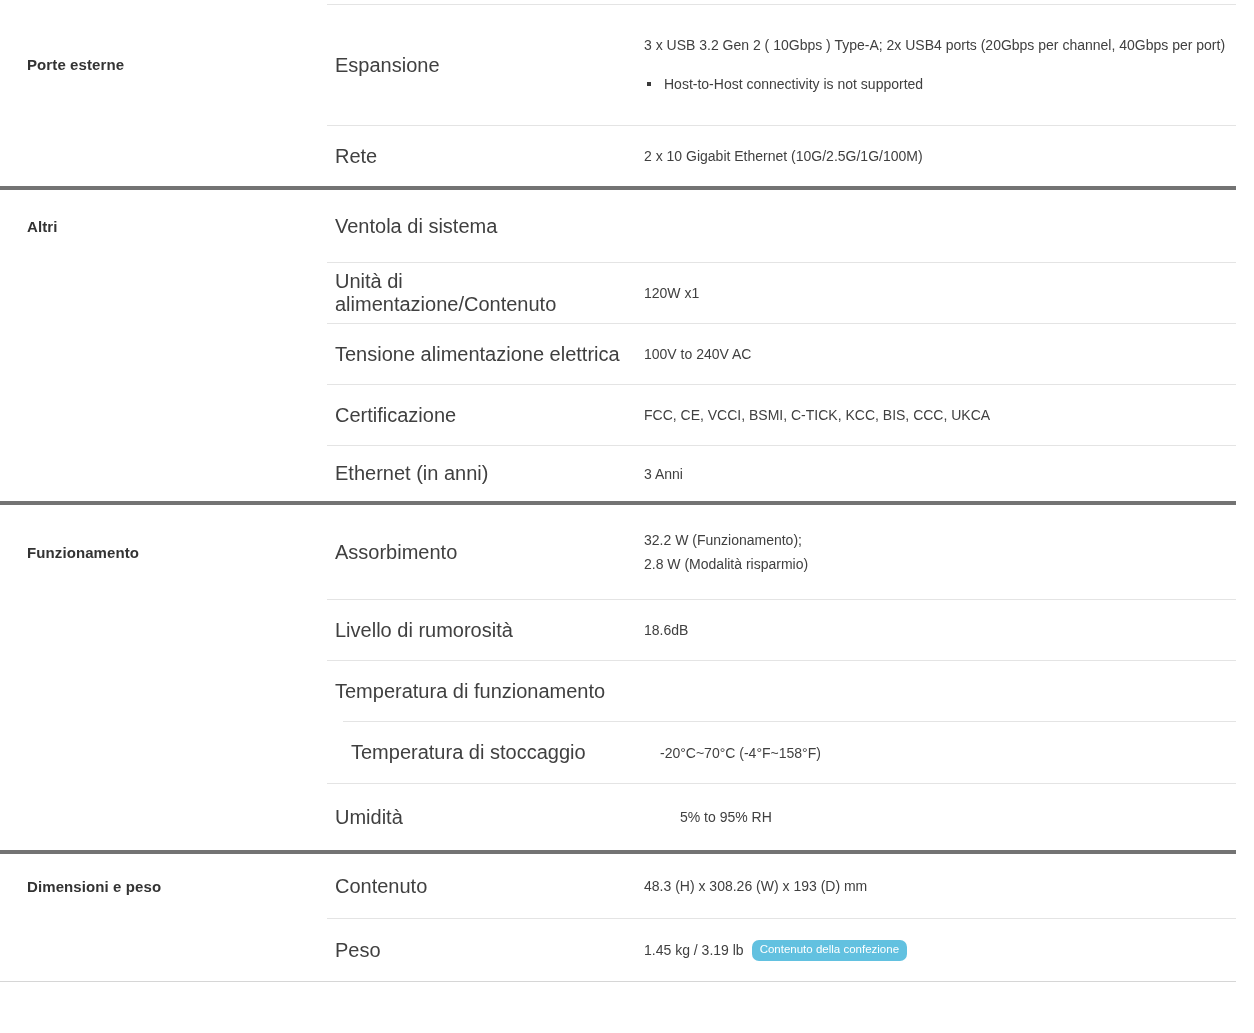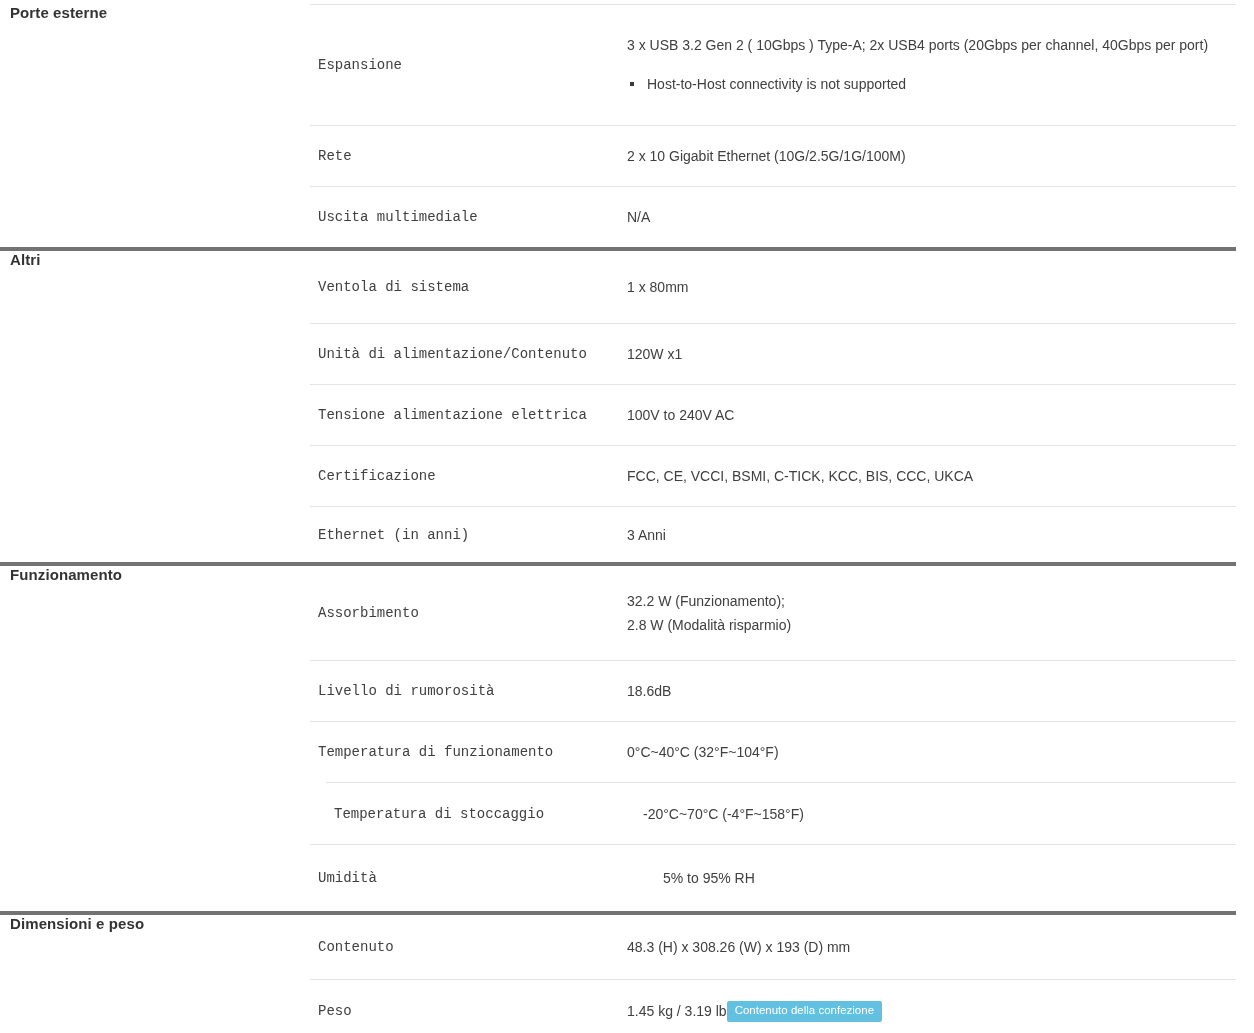--- a/index.html
+++ b/index.html
@@ -18,21 +18,23 @@
     display: flex;
     align-items: flex-start;
   }
   .spec-section + .spec-section {
     border-top: 4px solid #737373;
   }
   .cat-col {
     width: 310px;
     flex-shrink: 0;
     display: flex;
+    align-items: center;
     padding-left: 10px;
+    margin-left: 17px;
   }
   .cat-label {
     font-size: 15px;
     font-weight: 700;
     color: #333333;
     letter-spacing: 0.1px;
   }
   .rows { flex: 1; min-width: 0; }
   .row {
     display: flex;
@@ -46,23 +48,22 @@
   .h64  { height: 64px;  }
   .h63  { height: 63px;  }
   .h62  { height: 62px; margin-left: 16px;  }
   .h61  { height: 61px;  }
   .h56  { height: 56px;  }
   .spec-name {
     width: 309px;
     flex-shrink: 0;
     padding-left: 8px;
     padding-right: 12px;
-    font-size: 14px;
+    font-size: 20px;
     color: #404040;
-    font-family: Liberation Mono, monospace;
   }
   .spec-value {
     flex: 1;
     min-width: 0;
     padding-left: 8px;
     padding-right: 10px;
     font-size: 14px;
     color: #404040;
     line-height: 24px;
   }
@@ -76,22 +77,23 @@
     content: "";
     position: absolute;
     left: 3px;
     top: 10px;
     width: 4px;
     height: 4px;
     background: #3a3a3a;
   }
   .badge {
     display: inline-block;
+    margin-left: 8px;
     padding: 4px 8px 5px;
-    border-radius: 2px;
+    border-radius: 7px;
     background: #62c1e0;
     color: #ffffff;
     font-size: 11.5px;
     line-height: 1;
     text-decoration: none;
     vertical-align: 2px;
     cursor: pointer;
   }
 </style>
 </head>
@@ -110,35 +112,30 @@
           <div>3 x USB 3.2 Gen 2 ( 10Gbps ) Type-A; 2x USB4 ports (20Gbps per channel, 40Gbps per port)</div>
           <ul class="bullets">
             <li>Host-to-Host connectivity is not supported</li>
           </ul>
         </div>
       </div>
       <div class="row h61 bt">
         <div class="spec-name">Rete</div>
         <div class="spec-value">2 x 10 Gigabit Ethernet (10G/2.5G/1G/100M)</div>
       </div>
-      <div class="row h61 bt">
-        <div class="spec-name">Uscita multimediale</div>
-        <div class="spec-value">N/A</div>
-      </div>
     </div>
   </section>
 
   <section class="spec-section">
     <div class="cat-col h72">
       <span class="cat-label">Altri</span>
     </div>
     <div class="rows">
       <div class="row h72">
         <div class="spec-name">Ventola di sistema</div>
-        <div class="spec-value">1 x 80mm</div>
       </div>
       <div class="row h61 bt">
         <div class="spec-name">Unità di alimentazione/Contenuto</div>
         <div class="spec-value">120W x1</div>
       </div>
       <div class="row h61 bt">
         <div class="spec-name">Tensione alimentazione elettrica</div>
         <div class="spec-value">100V to 240V AC</div>
       </div>
       <div class="row h61 bt">
@@ -163,21 +160,20 @@
           <div>32.2 W (Funzionamento);</div>
           <div>2.8 W (Modalità risparmio)</div>
         </div>
       </div>
       <div class="row h61 bt">
         <div class="spec-name">Livello di rumorosità</div>
         <div class="spec-value">18.6dB</div>
       </div>
       <div class="row h61 bt">
         <div class="spec-name">Temperatura di funzionamento</div>
-        <div class="spec-value">0°C~40°C (32°F~104°F)</div>
       </div>
       <div class="row h62 bt">
         <div class="spec-name">Temperatura di stoccaggio</div>
         <div class="spec-value">-20°C~70°C (-4°F~158°F)</div>
       </div>
       <div class="row h67 bt">
         <div class="spec-name">Umidità</div>
         <div class="spec-value">5% to 95% RH</div>
       </div>
     </div>

